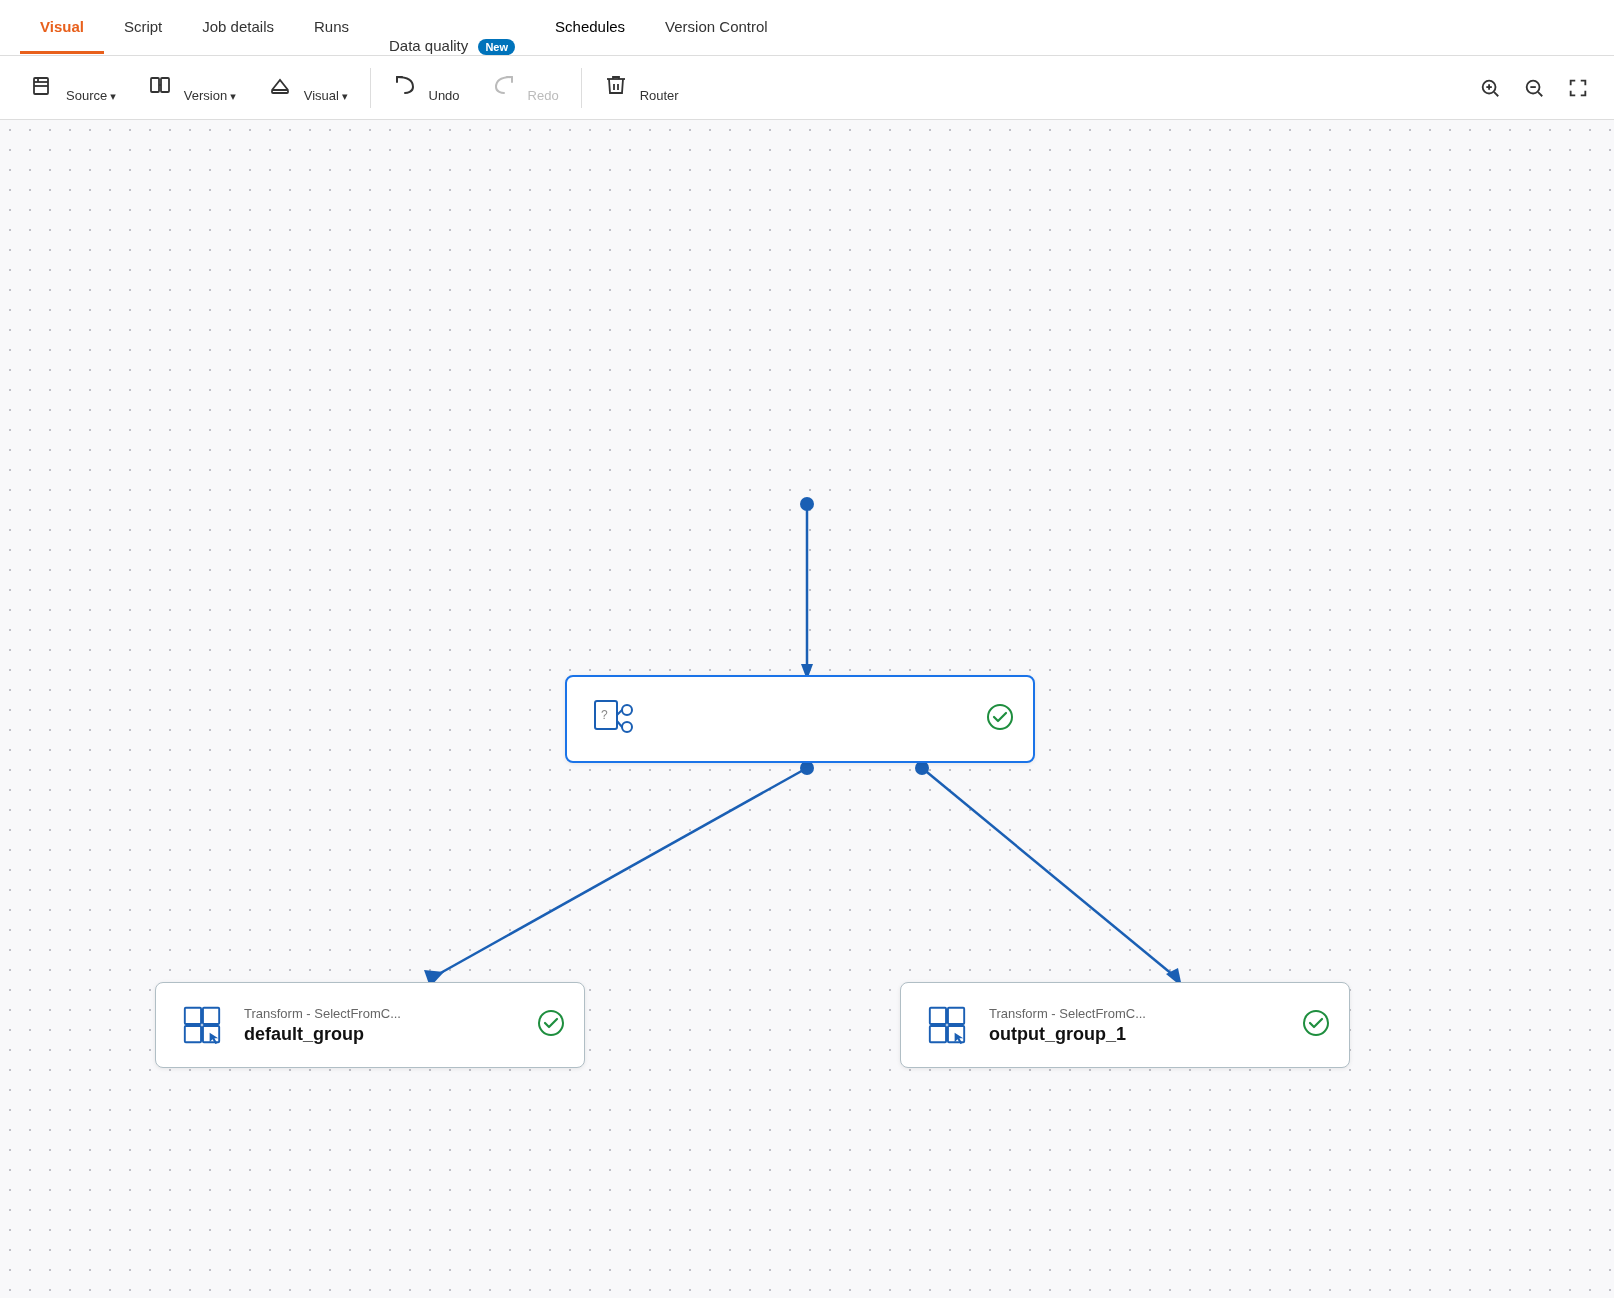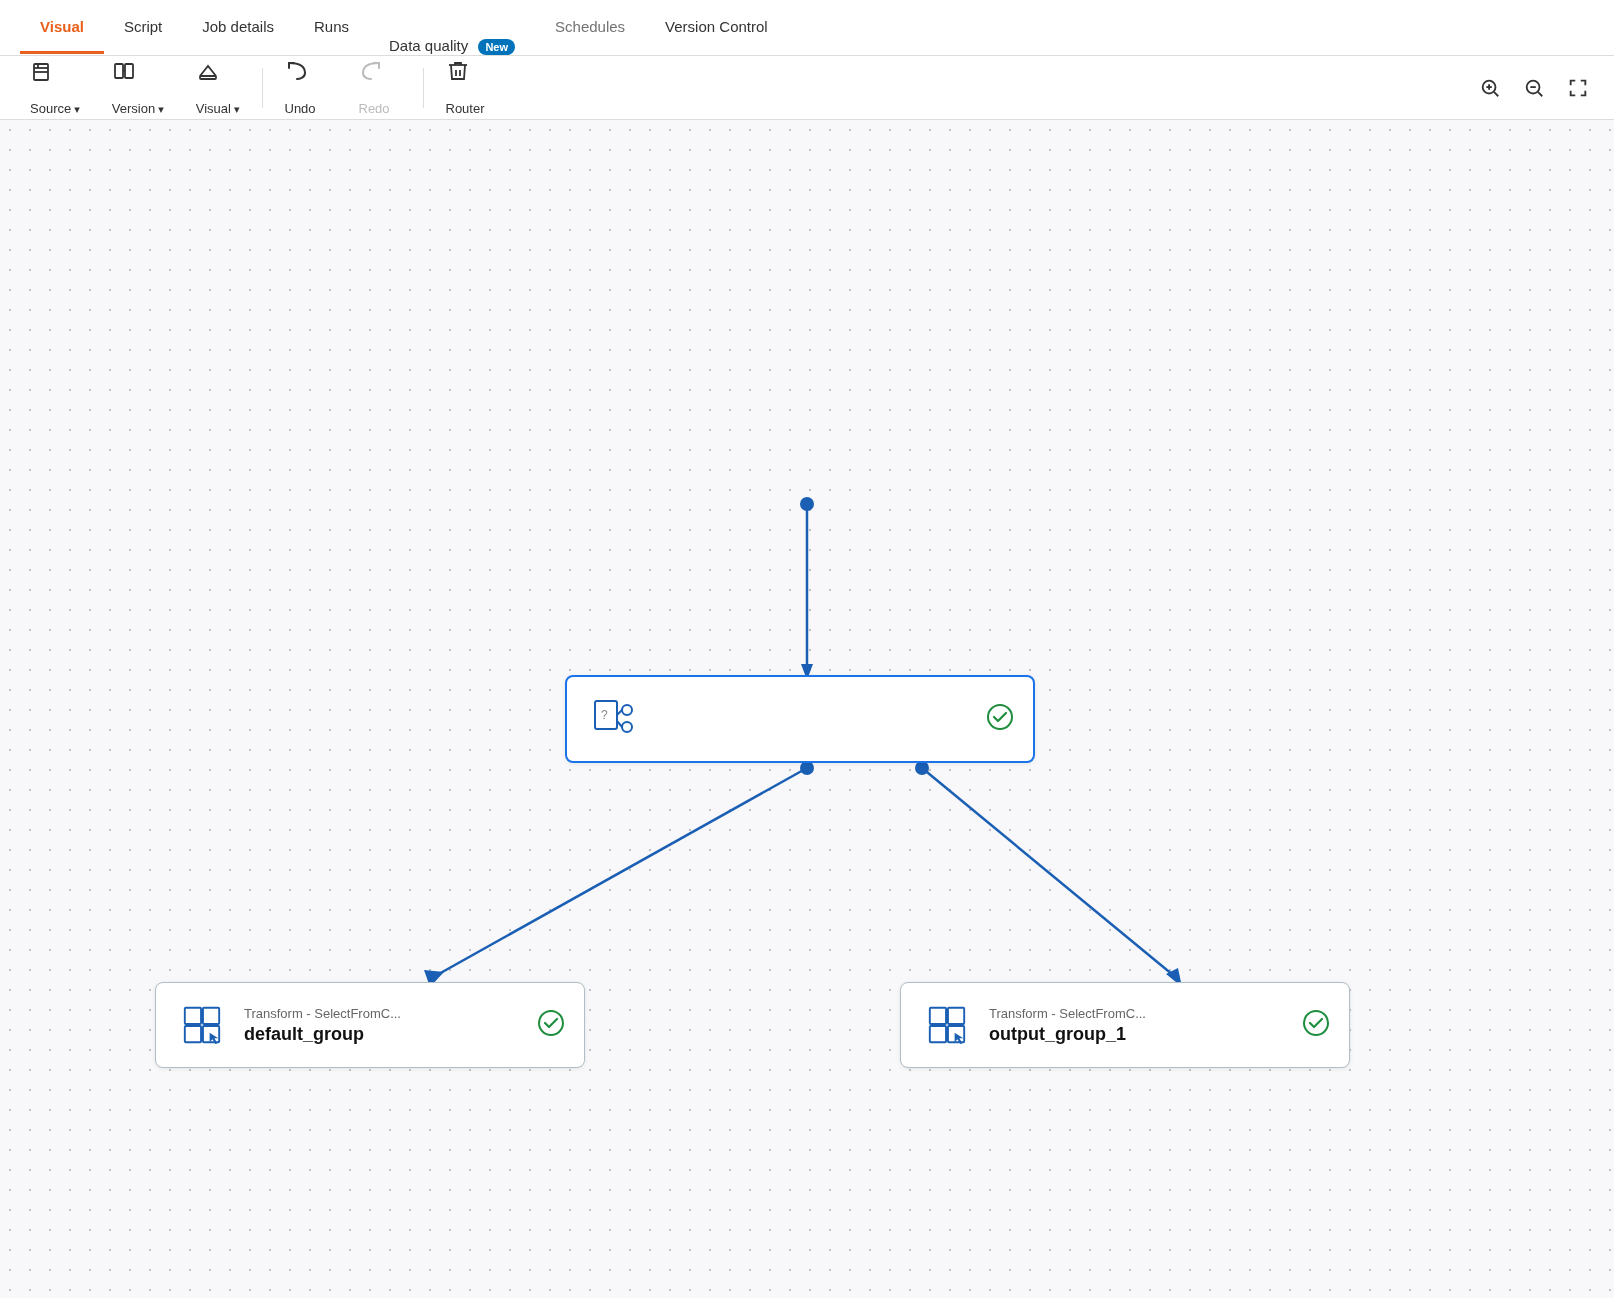--- a/index.html
+++ b/index.html
@@ -21,21 +21,21 @@
       color: #333;
       border-bottom: 3px solid transparent;
       margin-bottom: -1px;
       white-space: nowrap;
     }
     .tab.active {
       color: #e8601c;
       border-bottom: 3px solid #e8601c;
       font-weight: 600;
     }
-    .tab.disabled { color: #737373; cursor: default; }
+    .tab.disabled { color: #000000; cursor: default; }
     .tab-badge {
       display: inline-block;
       background: #0073bb;
       color: #fff;
       font-size: 11px;
       padding: 2px 7px;
       border-radius: 10px;
       margin-left: 6px;
       font-weight: 600;
       margin-top: 40px;
@@ -46,22 +46,21 @@
       display: flex;
       align-items: center;
       padding: 8px 16px;
       border-bottom: 1px solid #ddd;
       background: #fff;
       gap: 4px;
       height: 64px;
     }
     .toolbar-btn {
       display: flex;
-      flex-direction: column;
-      align-items: flex-start;
+      align-items: flex-end;
       justify-content: center;
       padding: 6px 14px;
       cursor: pointer;
       border: none;
       background: transparent;
       font-size: 13px;
       color: #333;
       gap: 12px;
       min-width: 70px;
       border-radius: 4px;

